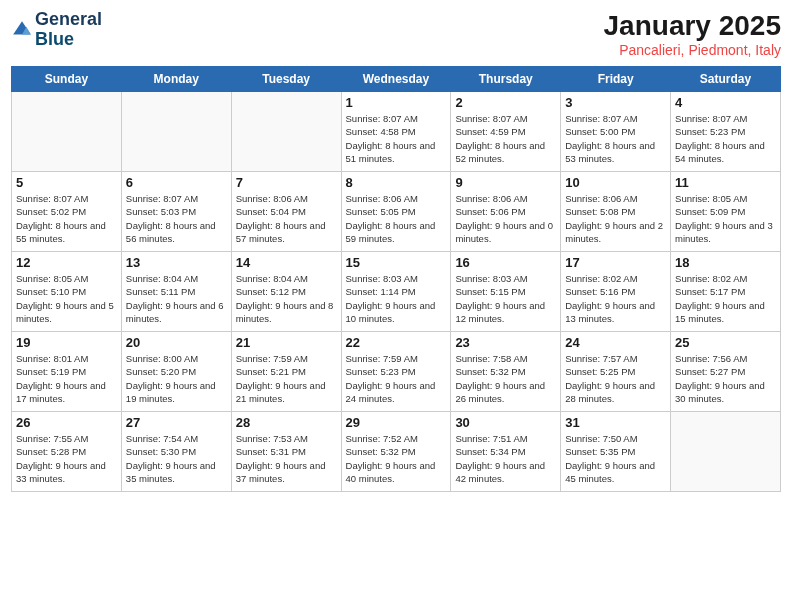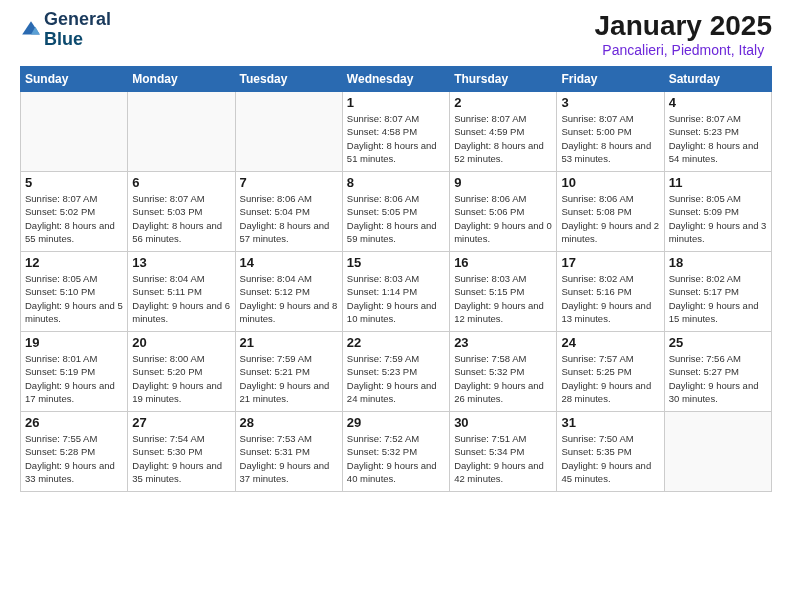--- a/index.html
+++ b/index.html
@@ -6,21 +6,21 @@
     body {
       font-family: Arial, sans-serif;
       background: #fff;
       width: 792px;
       height: 612px;
       overflow: hidden;
     }
     .container {
       width: 792px;
       height: 612px;
-      padding: 10px 20px;
+      padding: 10px 11px;
     }
     .header {
       display: flex;
       justify-content: space-between;
       align-items: flex-start;
       margin-bottom: 8px;
     }
     .logo {
       display: flex;
       align-items: center;
@@ -33,43 +33,43 @@
     }
     .logo-text span {
       color: #0c4a6e;
     }
     .logo-icon {
       width: 22px;
       height: 22px;
       margin-right: 2px;
     }
     .title-block {
-      text-align: center;
+      text-align: right;
     }
     .month-title {
       font-size: 28px;
       font-weight: bold;
       color: #1a1a1a;
     }
     .location {
       font-size: 14px;
-      color: #6d28d9;
+      color: #ef4444;
     }
     .calendar {
       width: 100%;
       border-collapse: collapse;
       table-layout: fixed;
     }
     .calendar th {
       background-color: #2a6ab1;
       color: #fff;
       font-size: 12px;
       font-weight: bold;
       padding: 5px 4px;
-      text-align: left;
+      text-align: center;
       border: 1px solid #2a6ab1;
       margin-top: 24px;
     }
     .calendar td {
       border: 1px solid #ccc;
       vertical-align: top;
       padding: 3px 4px;
       font-size: 10px;
       color: #333;
       height: 80px;

